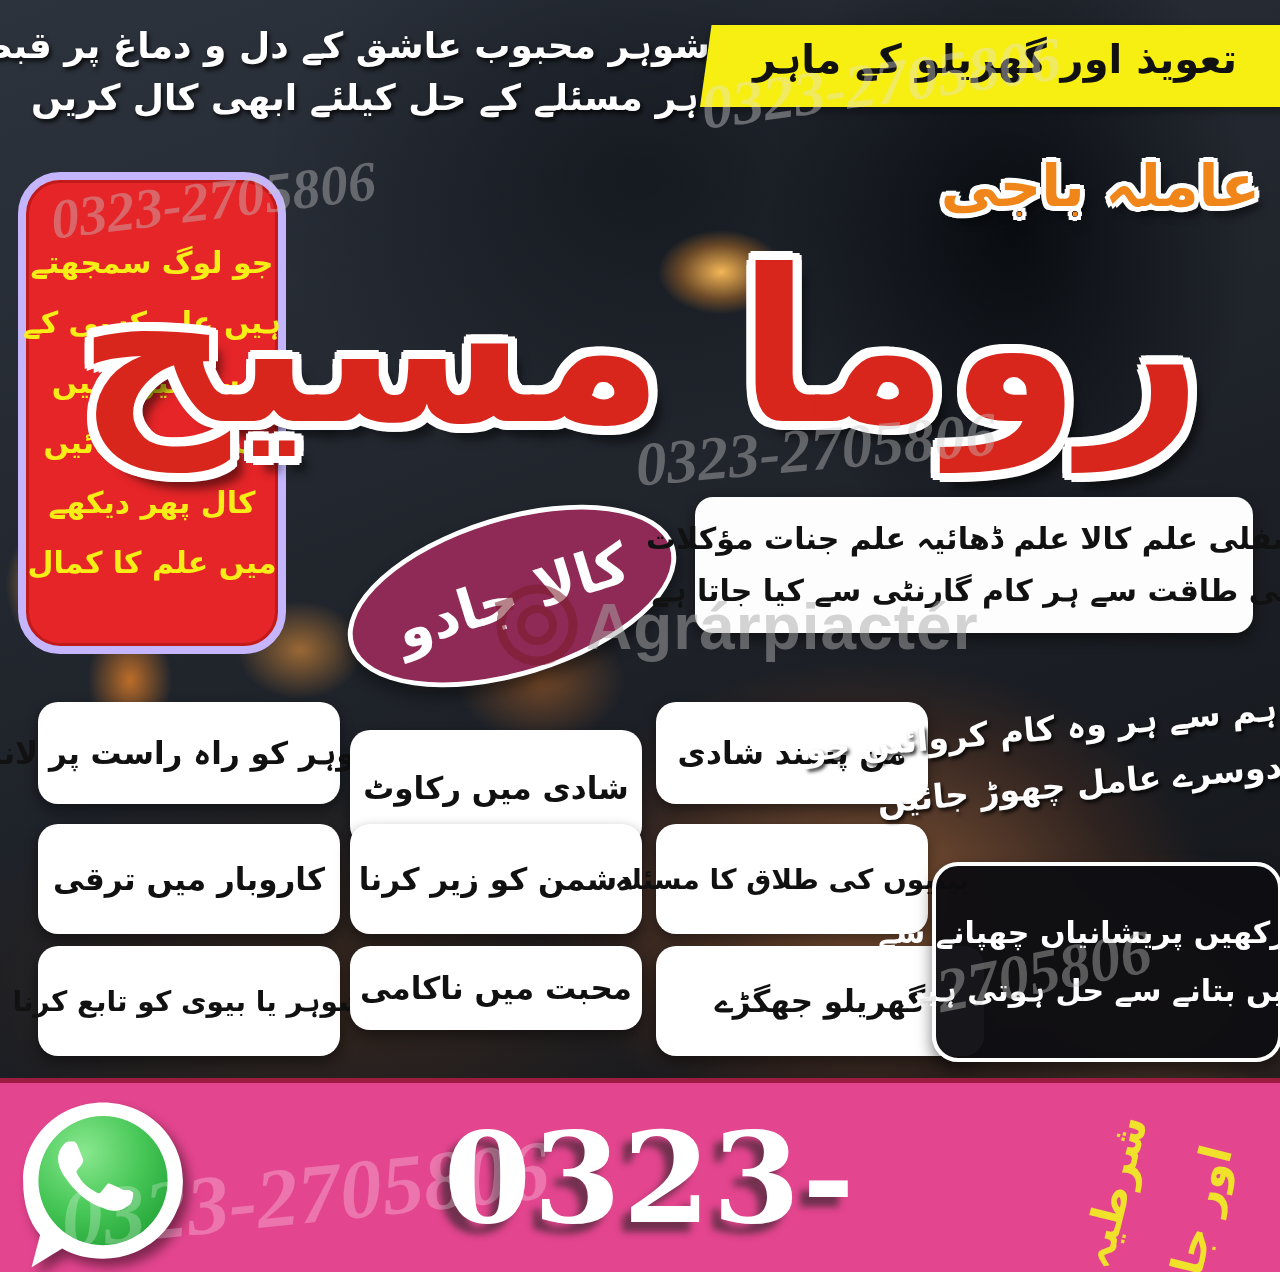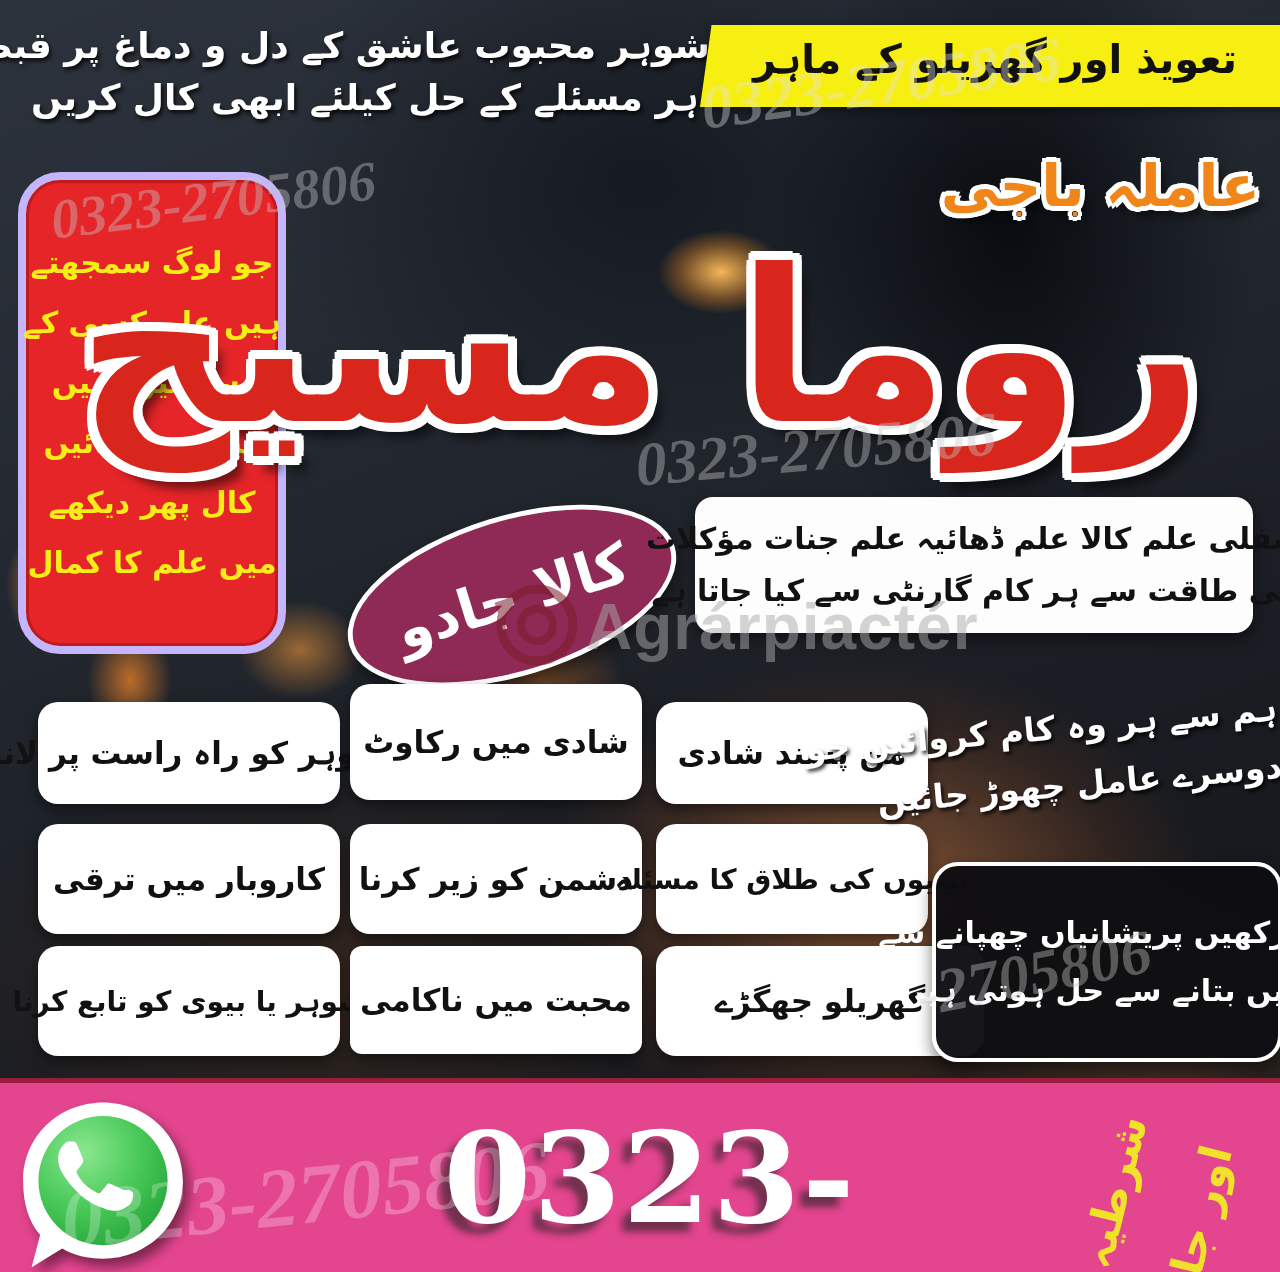--- a/index.html
+++ b/index.html
@@ -78,29 +78,29 @@
   <div class="abs" style="left:342px;top:516px;width:330px;height:150px;background:#8e2a55;border:5px solid #fff;border-radius:50%;transform:rotate(-17deg);box-shadow:0 8px 16px rgba(0,0,0,.45);display:flex;align-items:center;justify-content:center;">
     <span class="urdu" style="color:#fff;font-weight:bold;font-size:56px;">کالا جادو</span>
   </div>
 
   <div class="abs" style="left:695px;top:497px;width:558px;height:136px;background:#fdfdfd;border-radius:18px;box-shadow:0 6px 14px rgba(0,0,0,.5);display:flex;flex-direction:column;justify-content:center;align-items:center;">
     <span class="urdu" style="color:#111;font-weight:bold;font-size:30px;line-height:52px;">سفلی علم کالا علم ڈھائیہ علم جنات مؤکلات</span>
     <span class="urdu" style="color:#111;font-weight:bold;font-size:30px;line-height:52px;">کی طاقت سے ہر کام گارنٹی سے کیا جاتا ہے</span>
   </div>
 
   <div class="abs pill urdu" style="left:38px;top:702px;width:302px;height:102px;">شوہر کو راہ راست پر لانا</div>
-  <div class="abs pill urdu" style="left:350px;top:684px;width:292px;height:116px;">شادی میں رکاوٹ</div>
+  <div class="abs pill urdu" style="left:350px;top:730px;width:292px;height:116px;">شادی میں رکاوٹ</div>
   <div class="abs pill urdu" style="left:656px;top:702px;width:272px;height:102px;">من پسند شادی</div>
 
   <div class="abs pill urdu" style="left:38px;top:824px;width:302px;height:110px;">کاروبار میں ترقی</div>
   <div class="abs pill urdu" style="left:350px;top:824px;width:292px;height:110px;">دشمن کو زیر کرنا</div>
   <div class="abs pill urdu" style="left:656px;top:824px;width:272px;height:110px;font-size:28px;">بیٹیوں کی طلاق کا مسئلہ</div>
 
   <div class="abs pill urdu" style="left:38px;top:946px;width:302px;height:110px;font-size:28px;">شوہر یا بیوی کو تابع کرنا</div>
-  <div class="abs pill urdu" style="left:350px;top:946px;width:292px;height:108px;border-radius:12px;">محبت میں ناکامی</div>
+  <div class="abs pill urdu" style="left:350px;top:946px;width:292px;height:84px;">محبت میں ناکامی</div>
   <div class="abs pill urdu" style="left:656px;top:946px;width:328px;height:110px;">گھریلو جھگڑے</div>
 
   <div class="abs urdu" style="left:930px;top:695px;width:350px;text-align:center;color:#fff;font-weight:bold;font-size:33px;line-height:58px;transform:rotate(-5deg);text-shadow:2px 3px 4px rgba(0,0,0,.8);">
     <div>ہم سے ہر وہ کام کروائیں جو</div>
     <div>دوسرے عامل چھوڑ جائیں</div>
   </div>
 
   <div class="abs" style="left:932px;top:862px;width:342px;height:192px;background:rgba(14,14,18,.96);border:4px solid #fff;border-radius:26px;box-shadow:0 8px 16px rgba(0,0,0,.5);display:flex;flex-direction:column;justify-content:center;align-items:center;">
     <span class="urdu" style="color:#fff;font-weight:bold;font-size:30px;line-height:58px;">یاد رکھیں پریشانیاں چھپانے سے</span>
     <span class="urdu" style="color:#fff;font-weight:bold;font-size:30px;line-height:58px;">نہیں بتانے سے حل ہوتی ہیں</span>

